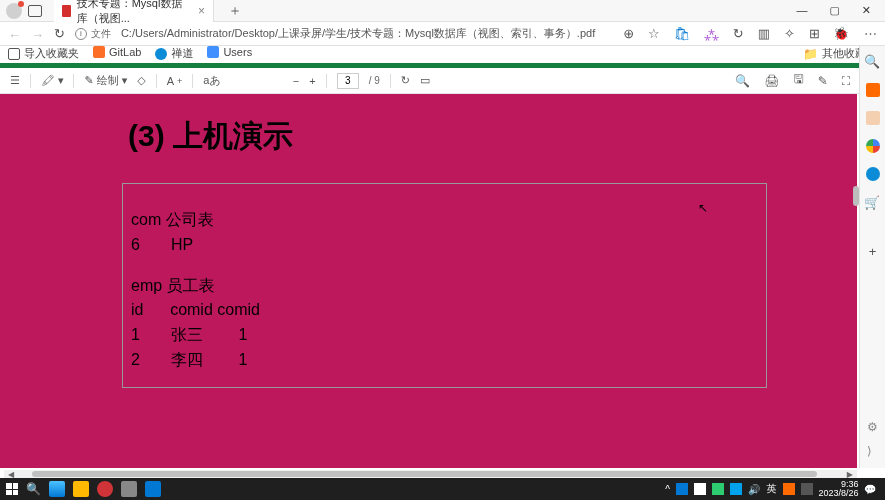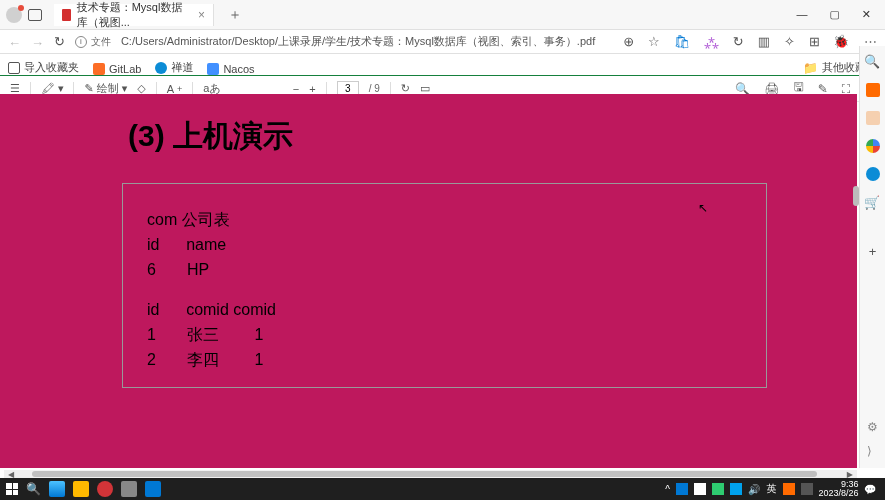--- a/index.html
+++ b/index.html
@@ -1,19 +1,19 @@
 <!DOCTYPE html>
 <html><head>
   <meta charset="utf-8">
   <style>
     * { margin: 0; padding: 0; box-sizing: border-box; font-family: "Microsoft YaHei", Arial, sans-serif; }
     body { width: 885px; height: 500px; overflow: hidden; background: #fff; position: relative; }
     
     
-    .titlebar { height: 30px; display: flex; align-items: center; background: #f7f7f7; border-bottom: 1px solid #e0e0e0; }
+    .titlebar { height: 22px; display: flex; align-items: center; background: #f7f7f7; border-bottom: 1px solid #e0e0e0; }
     .titlebar-left { display: flex; align-items: center; gap: 6px; padding-left: 6px; }
     .avatar { width: 16px; height: 16px; border-radius: 50%; background: #d0d0d0; position: relative; }
     .avatar::after { content: ""; position: absolute; top: -2px; right: -2px; width: 6px; height: 6px; border-radius: 50%; background: #e74c3c; }
     .sq-icon { width: 14px; height: 12px; border: 1px solid #555; border-radius: 2px; }
     .tab { display: flex; align-items: center; height: 22px; padding: 0 8px; background: #fff; border-right: 1px solid #e0e0e0; margin-left: 6px; gap: 6px; font-size: 11px; color: #333; max-width: 160px; }
     .pdf-icon { width: 12px; height: 12px; background: #d32f2f; border-radius: 1px; }
     .tab-close { font-size: 12px; color: #888; }
     .newtab { margin-left: 8px; font-size: 14px; color: #666; }
     .window-controls { margin-left: auto; display: flex; gap: 22px; padding-right: 14px; font-size: 11px; color: #333; }
     
@@ -23,42 +23,42 @@
     .reload-icon { font-size: 13px; color: #555; }
     .file-chip { font-size: 10px; color: #666; display: flex; align-items: center; gap: 4px; }
     .info-icon { width: 12px; height: 12px; border: 1px solid #888; border-radius: 50%; font-size: 8px; display: flex; align-items: center; justify-content: center; }
     .path { font-size: 11px; color: #555; flex: 1; white-space: nowrap; overflow: hidden; }
     .addr-icons { display: flex; gap: 14px; align-items: center; font-size: 13px; color: #555; }
     .addr-icons span { display: inline-block; }
     .blue-icon { color: #0078d4; }
     .purple-icon { color: #b565d8; }
     
     
-    .bookmarks { height: 22px; display: flex; align-items: flex-end; gap: 14px; padding: 0 8px; border-bottom: 1px solid #15803d; font-size: 11px; color: #444; }
+    .bookmarks { height: 22px; display: flex; align-items: flex-start; gap: 14px; padding: 0 8px; border-bottom: 5px solid #15803d; font-size: 11px; color: #444; }
     .bm { display: flex; align-items: center; gap: 4px; }
     .bm-icon { width: 12px; height: 12px; border-radius: 2px; }
     .gitlab-ic { background: #fc6d26; }
     .zen-ic { background: #0c8cd6; border-radius: 50%; }
     .nacos-ic { background: #4190ff; }
     .import-ic { border: 1px solid #555; }
     .bm-right { margin-left: auto; display: flex; align-items: center; gap: 4px; }
     .folder-ic { color: #d9a441; font-size: 12px; }
     
     
     .pdftoolbar { height: 26px; display: flex; align-items: center; gap: 10px; padding: 0 10px; border-bottom: 1px solid #e5e5e5; font-size: 12px; color: #555; }
     .tb-sep { width: 1px; height: 14px; background: #ddd; }
     .tb-btn { font-size: 11px; display: flex; align-items: center; gap: 3px; }
     .page-input { width: 22px; height: 16px; border: 1px solid #ccc; text-align: center; font-size: 10px; }
     .page-total { font-size: 10px; color: #666; }
     .tb-right { margin-left: auto; display: flex; gap: 14px; align-items: center; }
     
     
     .pdf-viewport { position: absolute; top: 94px; left: 0; right: 28px; bottom: 32px; background: #be185d; overflow: hidden; }
     .doc-title { font-size: 30px; font-weight: bold; color: #000; padding: 22px 0 26px 128px; }
-    .doc-box { margin: 0 90px 0 122px; border: 1px solid #999; padding: 24px 0 14px 24px; font-size: 16px; line-height: 1.55; color: #000; }
+    .doc-box { margin: 0 90px 0 122px; border: 1px solid #999; padding: 24px 0 14px 8px; font-size: 16px; line-height: 1.55; color: #000; }
     .doc-box div { white-space: pre; font-family: "Microsoft YaHei", SimSun, Arial; }
     
     
     .rightbar { position: absolute; top: 46px; right: 0; width: 26px; bottom: 32px; background: #f7f7f7; border-left: 1px solid #e0e0e0; display: flex; flex-direction: column; align-items: center; gap: 14px; padding-top: 8px; }
     .rb-icon { font-size: 13px; color: #555; }
     .orange-sq { width: 14px; height: 14px; background: #ff6a00; border-radius: 2px; }
     .person-ic { width:14px;height:14px;background:#f5d0b0;border-radius:2px; }
     .google-ic {width:14px;height:14px;background:conic-gradient(#4285f4 0 25%,#ea4335 0 50%,#fbbc05 0 75%,#34a853 0);border-radius:50%;}
     .blue-circ {width:14px;height:14px;background:#0c8cd6;border-radius:50%;}
     .cart-ic { color:#3b9ae1; }
@@ -137,21 +137,21 @@
   <div class="bm">
       <div class="bm-icon gitlab-ic"></div>
       <span>GitLab</span>
     </div>
   <div class="bm">
       <div class="bm-icon zen-ic"></div>
       <span>禅道</span>
     </div>
   <div class="bm">
       <div class="bm-icon nacos-ic"></div>
-      <span>Nacos</span>
+      <span>Users</span>
     </div>
   <div class="bm-right">
       <span class="folder-ic">📁</span>
       <span>其他收藏夹</span>
     </div>
 </div>
 
 <div class="pdftoolbar">
   <span class="tb-btn">☰</span>
   <div class="tb-sep"></div>
@@ -179,23 +179,23 @@
     <span>✎</span>
     <span>⛶</span>
     <span>⚙</span>
   </div>
 </div>
 
 <div class="pdf-viewport">
   <div class="doc-title">(3)  上机演示</div>
   <div class="doc-box">
     <div>com 公司表</div>
-    <div>id      name</div>
     <div>6       HP</div>
     <div style="height:16px"></div>
+    <div>emp 员工表</div>
     <div>id      comid comid</div>
     <div>1       张三        1</div>
     <div>2       李四        1</div>
   </div>
 </div>
 
 <div class="scroll-thumb"></div>
 
 <div class="rightbar">
   <span class="rb-icon">🔍</span>

